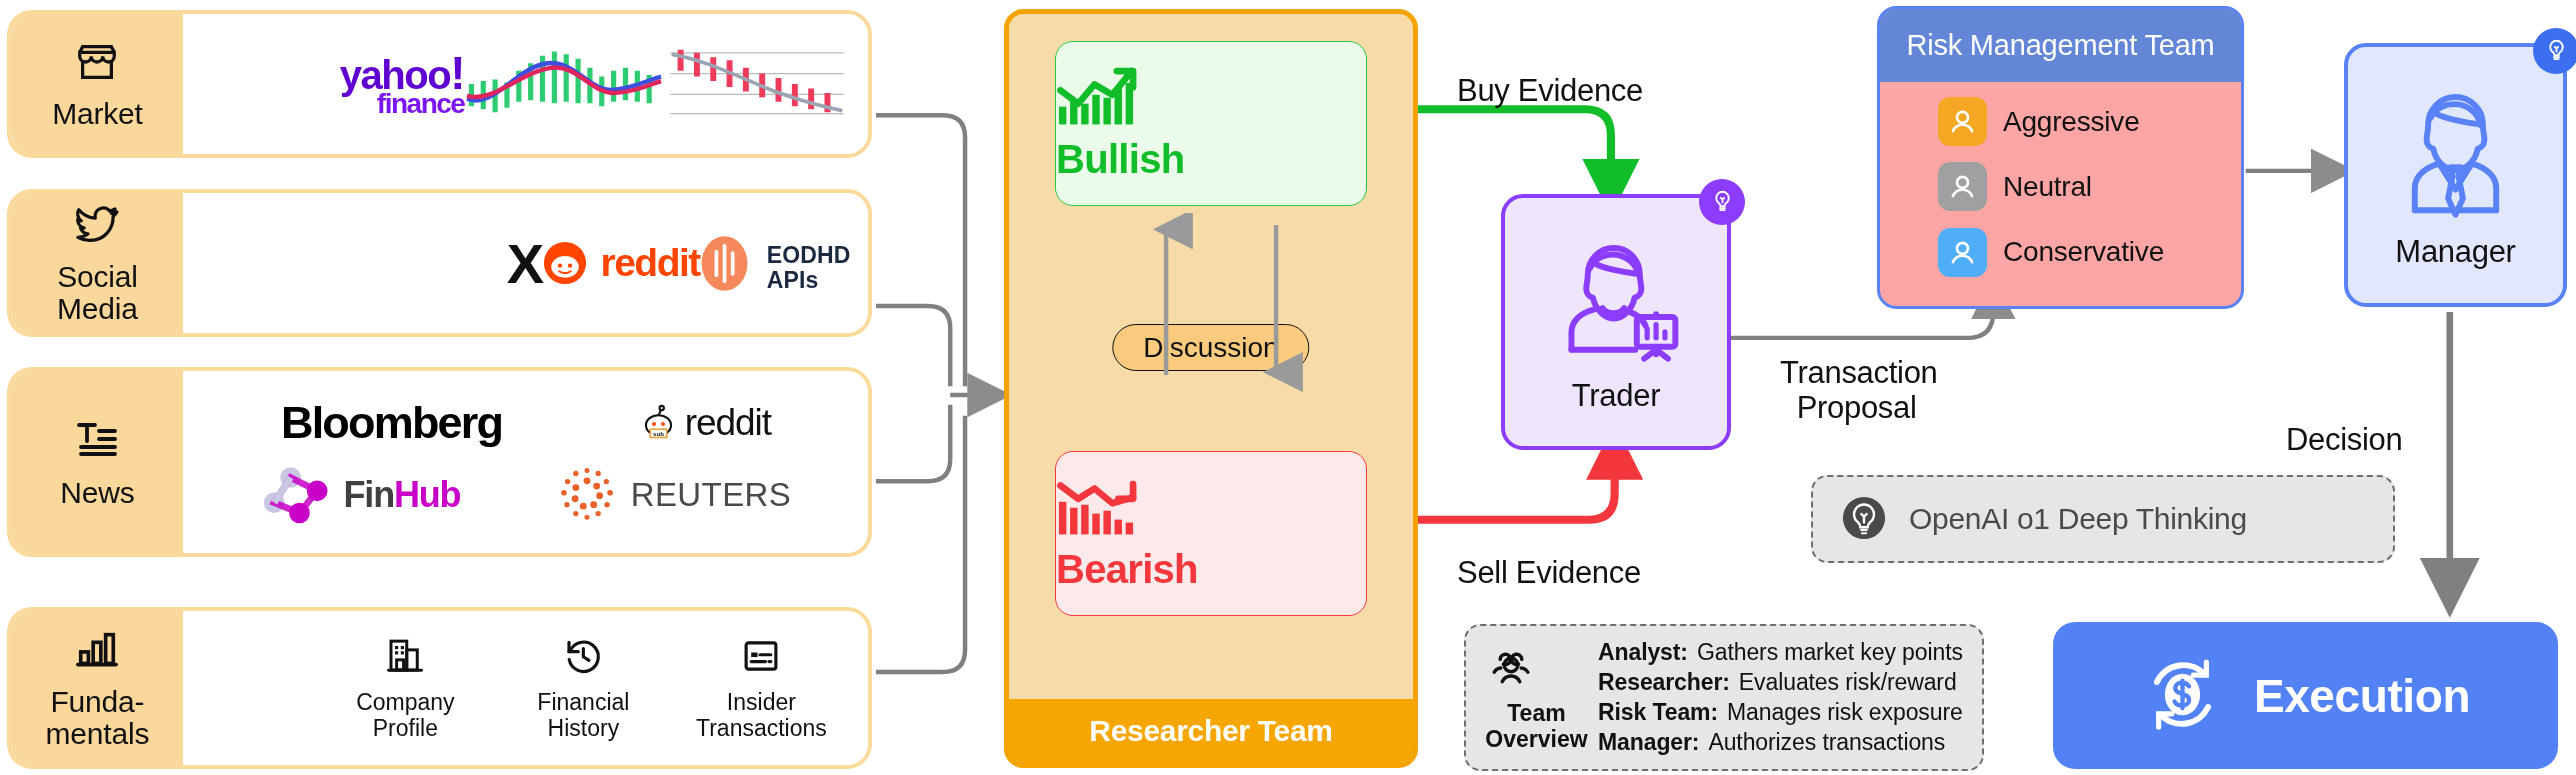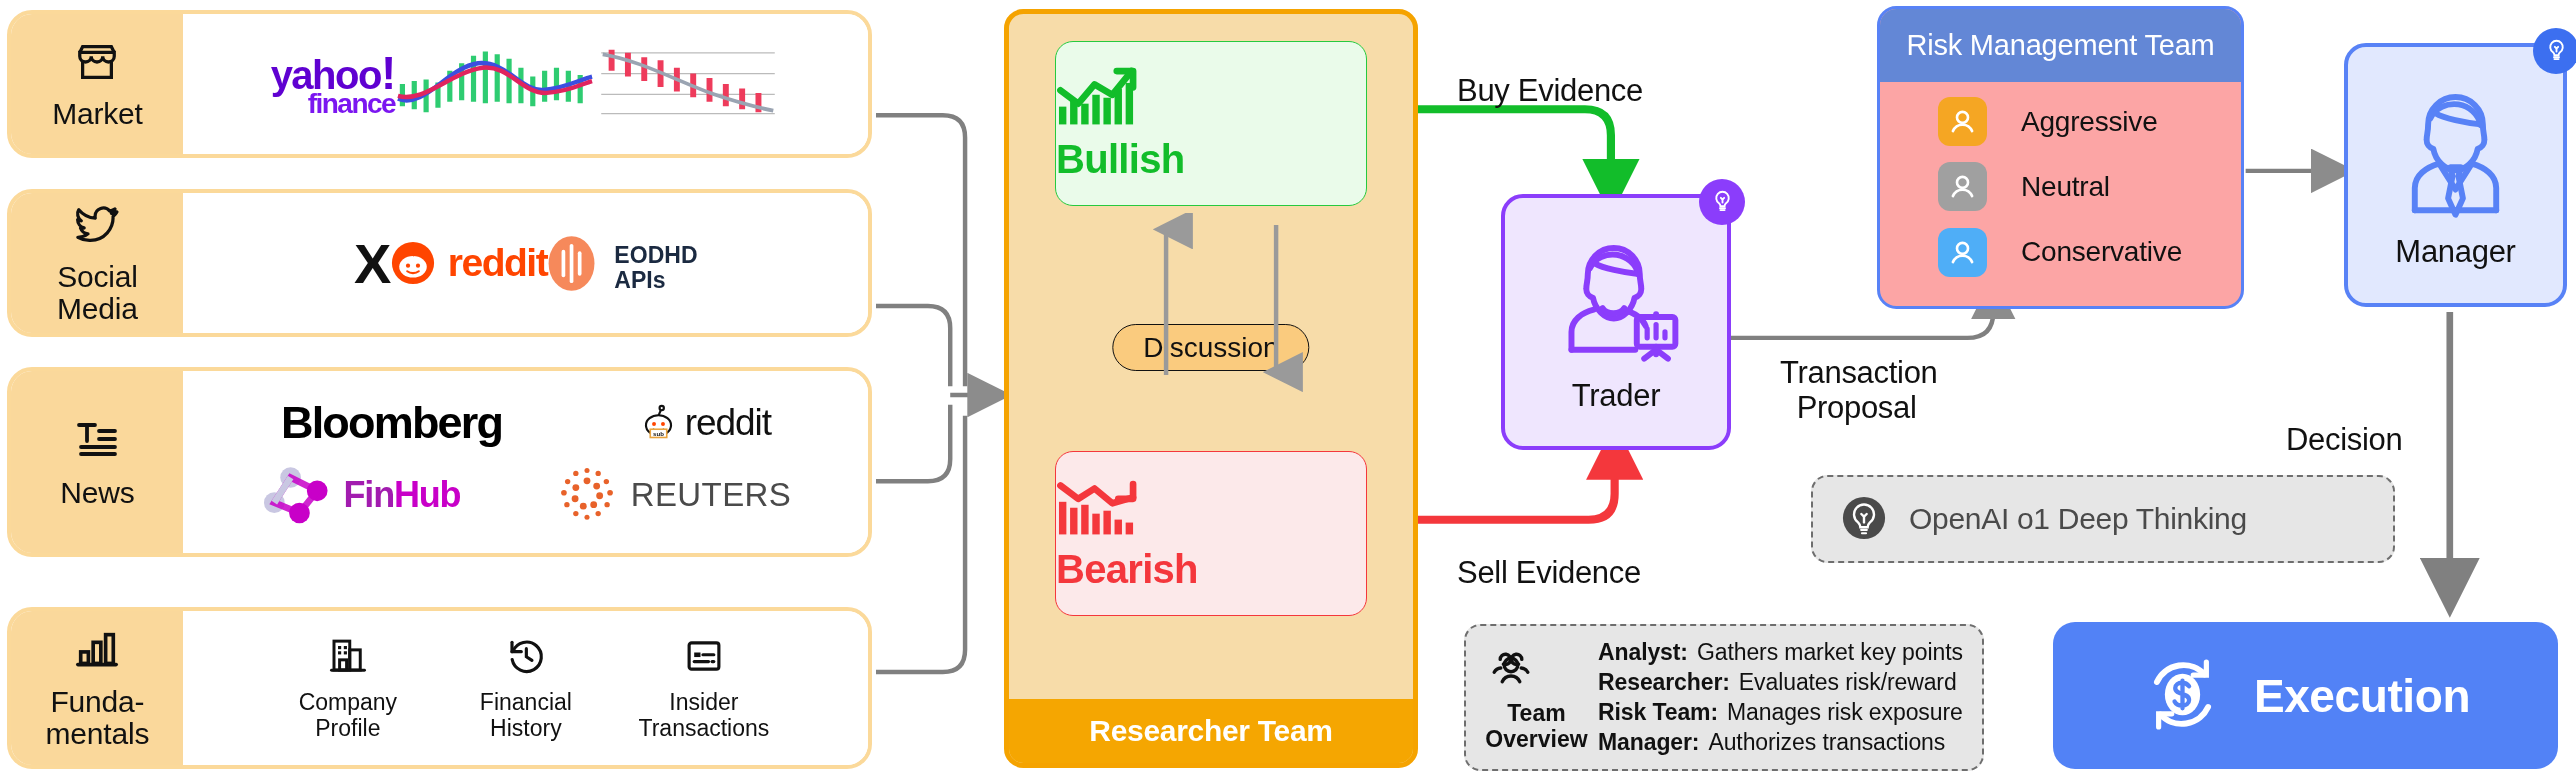--- a/index.html
+++ b/index.html
@@ -32,34 +32,34 @@
     gap: 10.4px;
     color:#111;
   }
   .src-tag .lbl {
     font-size: 30px; line-height:1.06;
     text-align:center; color:#111; font-weight:400;
     letter-spacing:-0.2px;
   }
   .src-body {
     flex:1; display:flex; align-items:center;
-    justify-content:center;
+    justify-content:flex-end;
     padding: 0 18px;
     background:#fff;
   }
 
   
   .logo-yahoo { font-size:40px; font-weight:800; color:#5F01D1; letter-spacing:-1.5px; position:relative; line-height:0.9;}
   .logo-yahoo .fin { display:block; font-size:28px; color:#7B16F0; margin-top:-3px; margin-left:37px;}
   .logo-bloomberg { font-size:45px; font-weight:800; color:#000; letter-spacing:-1.8px; font-family:"Liberation Sans", sans-serif;}
   .logo-reddit { font-size:39px; font-weight:800; color:#FF4500; letter-spacing:-1.5px;}
   .logo-subreddit { font-size:37px; font-weight:500; color:#111; letter-spacing:-1.1px;}
   .logo-eodhd { font-size:23px; font-weight:800; color:#1B2A41; line-height:1.06; letter-spacing:0.1px;margin-top:9px;}
   .logo-finhub { font-size:36px; font-weight:800; letter-spacing:-1.2px;}
-  .logo-finhub .a { color:#a21caf; }
+  .logo-finhub .a { color:#404040; }
   .logo-finhub .b { color:#C800C8; }
   .logo-reuters { font-size:33px; font-weight:500; color:#4A4A4A; letter-spacing:0.4px;}
   .logo-group { display:flex; align-items:center; gap:12px; }
 
   .fund-item { display:flex; flex-direction:column; align-items:center; gap:9px; width:178px;}
   .fund-item .t { font-size:23px; text-align:center; color:#111; line-height:1.14;}
 
   
   #researcher {
     position:absolute;
@@ -117,21 +117,21 @@
     border:3.7px solid #5882F6;
     border-radius:19.3px;
     overflow:hidden;
   }
   #risk .hdr {
     height:73px; background:#6387D6; color:#fff;
     display:flex; align-items:center; justify-content:center;
     font-size:29px; letter-spacing:-0.2px;
   }
   #risk .rows { padding: 15px 0 13.4px 58px; display:flex; flex-direction:column; gap:16.3px;}
-  .risk-row { display:flex; align-items:center; gap:34px;}
+  .risk-row { display:flex; align-items:center; gap:16px;}
   .risk-av { width:49px; height:49px; border-radius:12px; display:flex; align-items:center; justify-content:center;}
   .risk-row .t { font-size:28px; color:#111; letter-spacing:-0.2px;}
 
   
   #execution {
     position:absolute;
     background:#5282F6; border-radius:22px;
     display:flex; align-items:center; justify-content:center; gap:30px;
   }
   #execution .t { color:#fff; font-size:46px; font-weight:700; letter-spacing:-0.4px;}

